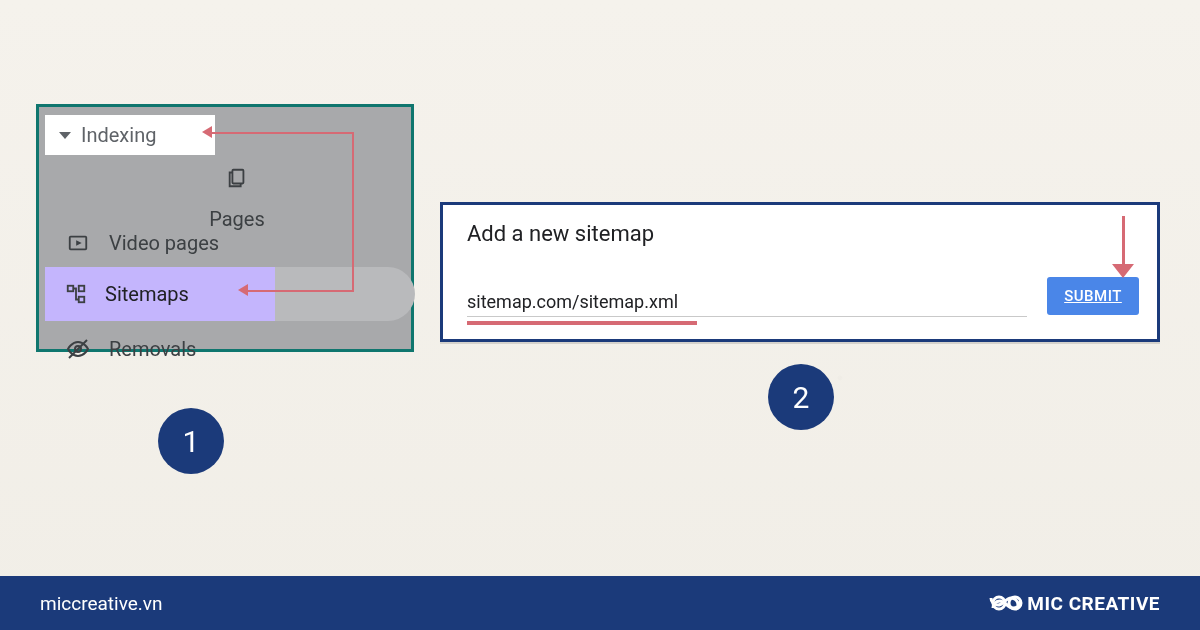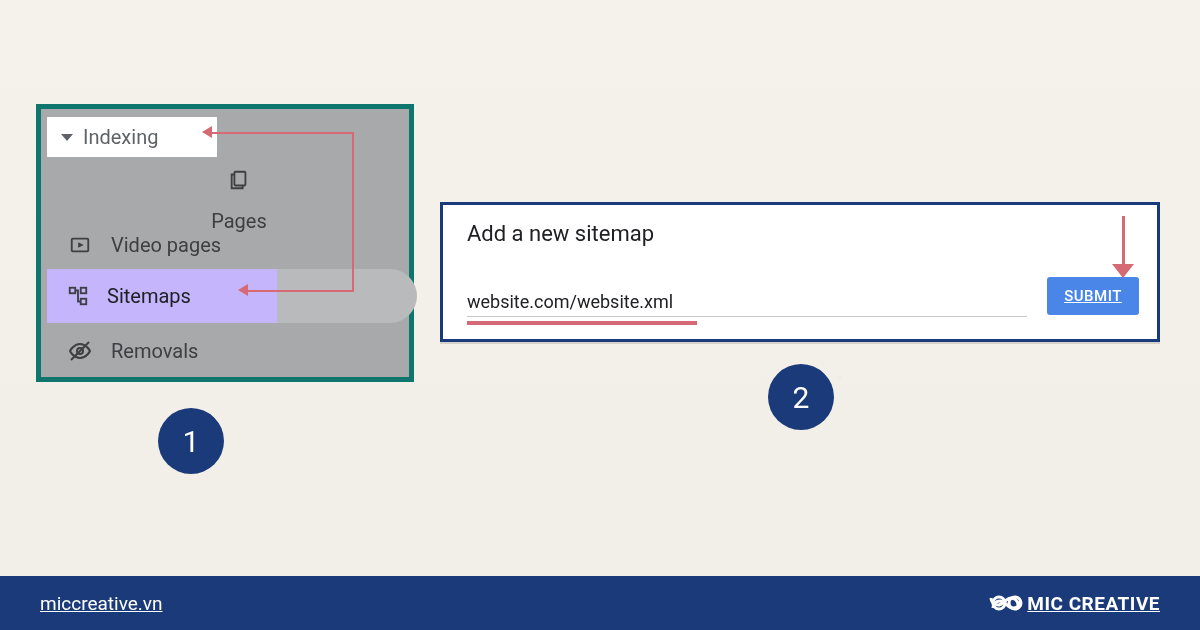--- a/index.html
+++ b/index.html
@@ -14,23 +14,23 @@
     background:
       radial-gradient(circle at 20% 30%, rgba(0,0,0,0.015) 0 2px, transparent 3px),
       radial-gradient(circle at 70% 60%, rgba(0,0,0,0.012) 0 2px, transparent 3px),
       linear-gradient(180deg, #f5f2ec, #f1eee7);
   }
 
   
   .panel1 {
     position: absolute;
     left: 36px; top: 104px;
-    width: 378px; height: 278px;
+    width: 378px; height: 248px;
     background: #a8a9ab;
-    border: 5px solid #0f766e;
+    border: 3px solid #0f766e;
   }
   .indexing-header {
     position: absolute;
     left: 6px; top: 8px;
     width: 170px; height: 40px;
     background: #fff;
     display: flex; align-items: center;
     gap: 10px;
     padding-left: 14px;
     color: #5f6368;
@@ -167,21 +167,20 @@
   
   .footer {
     position: absolute;
     left: 0; right: 0; bottom: 0;
     height: 54px;
     background: #1b3a7a;
     color: #fff;
     display: flex; align-items: center; justify-content: space-between;
     padding: 0 40px;
     font-size: 19px;
-    text-decoration: underline;
   }
   .brand { display: flex; align-items: center; font-weight: 700; letter-spacing: 0.5px; }
   .brand svg { display:block; }
 
   svg { display: block; }
 </style>
 </head>
 <body>
 
 <div class="paper-bg"></div>
@@ -239,21 +238,21 @@
 
 <div class="arrow-line arr1-h1"></div>
 <div class="arrow-line arr1-v"></div>
 <div class="arrow-line arr1-h2"></div>
 <div class="arr-head-left arr1-head-a"></div>
 <div class="arr-head-left arr1-head-b"></div>
 
 <div class="panel2">
   <div class="title">Add a new sitemap</div>
   <div class="url-row">
-    <span>website.com/website.xml</span>
+    <span>sitemap.com/sitemap.xml</span>
   </div>
   <div class="url-underline"></div>
   <div class="submit-btn">
     <span>SUBMIT</span>
   </div>
 </div>
 
 <div class="arr2-v"></div>
 <div class="arr2-head"></div>
 

